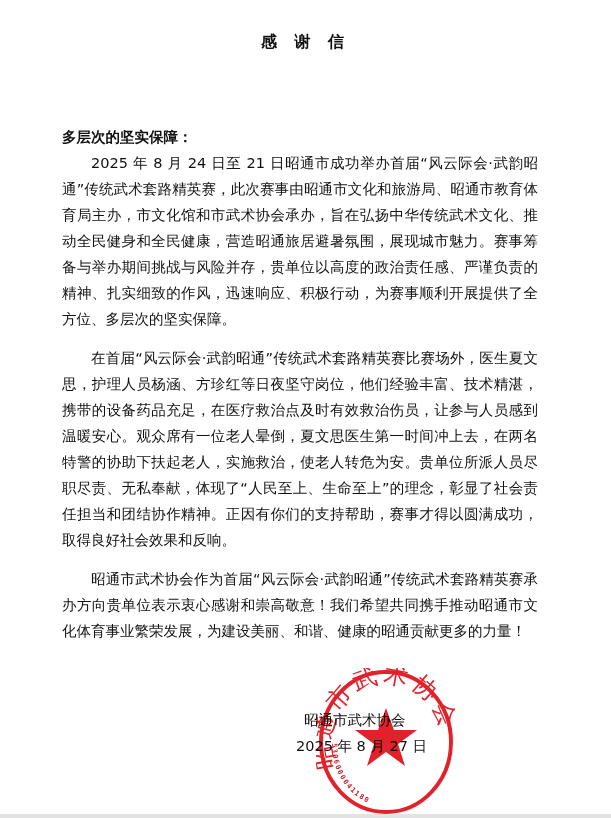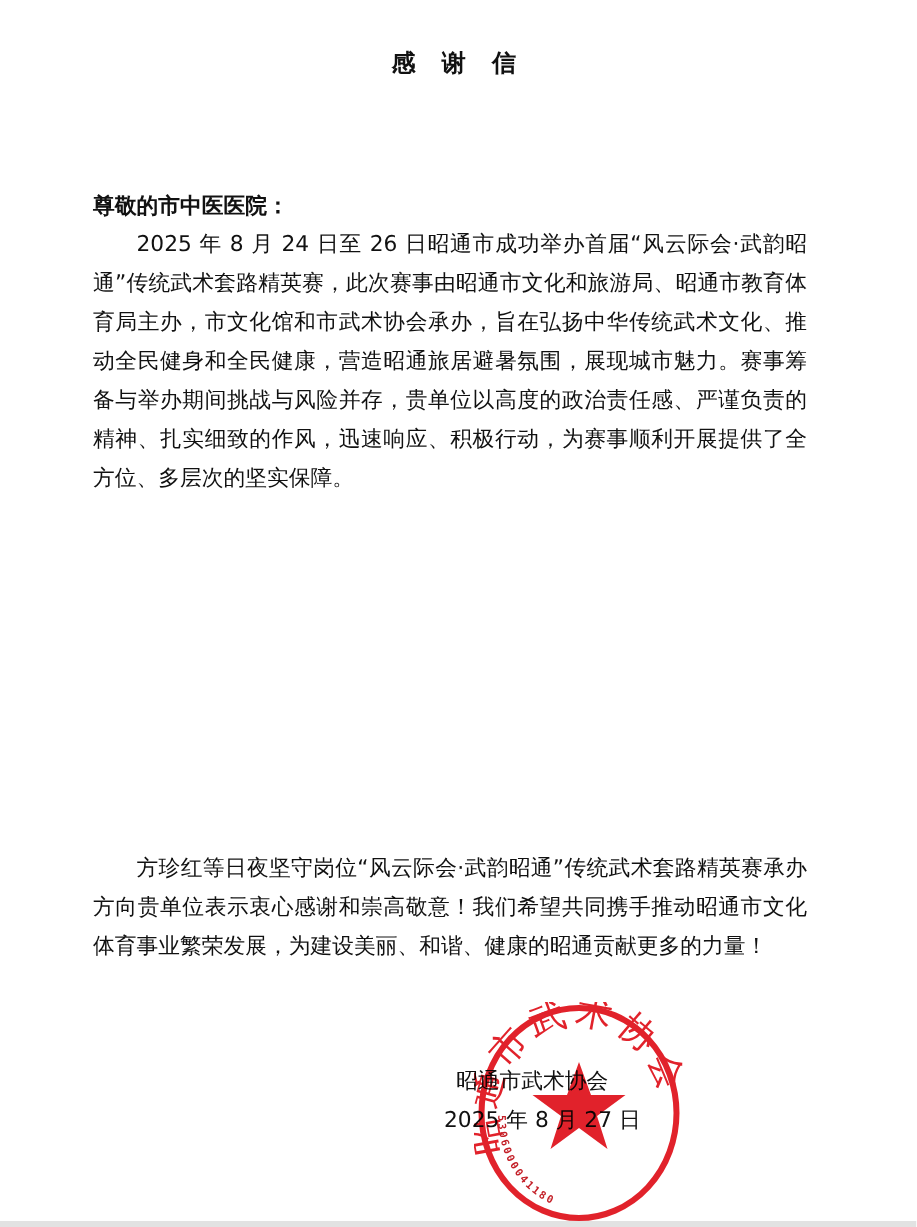--- a/index.html
+++ b/index.html
@@ -35,27 +35,30 @@
     .stamp {
       position: absolute; left: 316px; top: 668px; width: 140px; height: 148px; z-index: 2;
       mix-blend-mode: multiply; opacity: 0.95;
     }
   </style>
 </head>
 <body>
 
 <div class="page">
   <div class="title">感 谢 信</div>
-  <div class="salutation">尊敬的市中医医院：</div>
+  <div class="salutation">多层次的坚实保障：</div>
 
   <div class="body-text p1">
-    <p>2025 年 8 月 24 日至 26 日昭通市成功举办首届“风云际会·武韵昭通”传统武术套路精英赛，此次赛事由昭通市文化和旅游局、昭通市教育体育局主办，市文化馆和市武术协会承办，旨在弘扬中华传统武术文化、推动全民健身和全民健康，营造昭通旅居避暑氛围，展现城市魅力。赛事筹备与举办期间挑战与风险并存，贵单位以高度的政治责任感、严谨负责的精神、扎实细致的作风，迅速响应、积极行动，为赛事顺利开展提供了全方位、多层次的坚实保障。</p>
+    <p>2025 年 8 月 24 日至 21 日昭通市成功举办首届“风云际会·武韵昭通”传统武术套路精英赛，此次赛事由昭通市文化和旅游局、昭通市教育体育局主办，市文化馆和市武术协会承办，旨在弘扬中华传统武术文化、推动全民健身和全民健康，营造昭通旅居避暑氛围，展现城市魅力。赛事筹备与举办期间挑战与风险并存，贵单位以高度的政治责任感、严谨负责的精神、扎实细致的作风，迅速响应、积极行动，为赛事顺利开展提供了全方位、多层次的坚实保障。</p>
+  </div>
+  <div class="body-text p2">
+    <p>在首届“风云际会·武韵昭通”传统武术套路精英赛比赛场外，医生夏文思，护理人员杨涵、方珍红等日夜坚守岗位，他们经验丰富、技术精湛，携带的设备药品充足，在医疗救治点及时有效救治伤员，让参与人员感到温暖安心。观众席有一位老人晕倒，夏文思医生第一时间冲上去，在两名特警的协助下扶起老人，实施救治，使老人转危为安。贵单位所派人员尽职尽责、无私奉献，体现了“人民至上、生命至上”的理念，彰显了社会责任担当和团结协作精神。正因有你们的支持帮助，赛事才得以圆满成功，取得良好社会效果和反响。</p>
   </div>
   <div class="body-text p3">
-    <p>方珍红等日夜坚守岗位“风云际会·武韵昭通”传统武术套路精英赛承办方向贵单位表示衷心感谢和崇高敬意！我们希望共同携手推动昭通市文化体育事业繁荣发展，为建设美丽、和谐、健康的昭通贡献更多的力量！</p>
+    <p>昭通市武术协会作为首届“风云际会·武韵昭通”传统武术套路精英赛承办方向贵单位表示衷心感谢和崇高敬意！我们希望共同携手推动昭通市文化体育事业繁荣发展，为建设美丽、和谐、健康的昭通贡献更多的力量！</p>
   </div>
 
   <div class="signature">昭通市武术协会</div>
   <div class="date">2025 年 8 月 27 日</div>
 
   <div class="stamp">
     <svg width="140" height="148" viewBox="0 0 140 148">
       <defs>
         <path id="arcTop" d="M 22 104 A 56 60 0 1 1 120 104" fill="none"></path>
         <path id="arcBottom" d="M 18 62 A 58 62 0 0 0 98 134" fill="none"></path>

